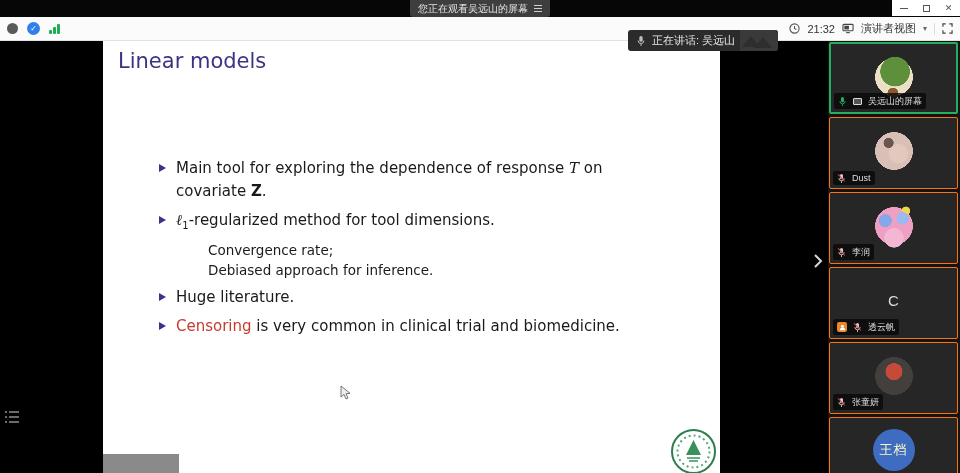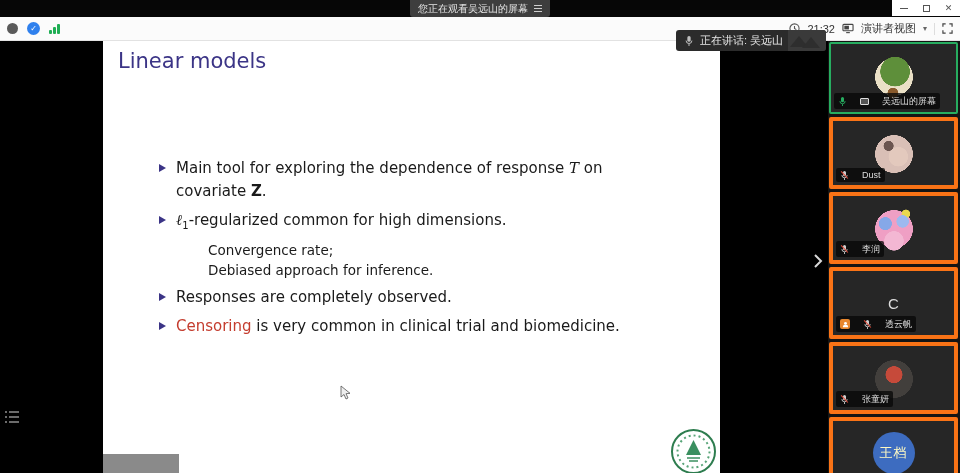--- a/index.html
+++ b/index.html
@@ -30,21 +30,21 @@
   .ic-signal { display:flex; align-items:flex-end; gap:1.5px; height:11px; }
   .ic-signal i { display:block; width:2.5px; background:var(--signal-green); border-radius:1px; }
   .ic-signal i:nth-child(1){height:4px} .ic-signal i:nth-child(2){height:7px} .ic-signal i:nth-child(3){height:10px}
   .tb-right { position:absolute; right:7px; top:0; height:100%; display:flex; align-items:center; gap:7px;
     font-size:11px; color:#333; }
   .tb-sep { width:1px; height:12px; background:#ddd; }
   .caret { font-size:8px; color:#666; }
 
   
   .speak-pill { position:absolute; left:628px; top:30px; width:150px; height:21px; background:#2b2b2b;
-    border-radius:3px; display:flex; align-items:center; color:#e6e6e6; font-size:11px; overflow:hidden; z-index:30;margin-left:48px; }
+    border-radius:3px; display:flex; align-items:center; color:#e6e6e6; font-size:11px; overflow:hidden; z-index:30; }
   .speak-pill .txt { white-space:nowrap; }
   .pill-mic { margin:0 6px 0 8px; }
   .pill-art { margin-left:auto; width:38px; height:100%; background:#3a3a3a; position:relative; }
   .pill-art i { position:absolute; bottom:4px; width:0; height:0;
     border-left:9px solid transparent; border-right:9px solid transparent; border-bottom:11px solid #2e2e2e; }
   .pill-art i:nth-child(1){ left:2px; } .pill-art i:nth-child(2){ left:14px; bottom:3px; }
 
   
   .slide { position:absolute; left:103px; top:41px; width:617px; height:432px; background:#fff; }
   .slide-title { position:absolute; left:15px; top:8px; font-family:"DejaVu Sans", sans-serif;
@@ -73,25 +73,25 @@
   .annot-icon { position:absolute; left:5px; top:411px; display:flex; flex-direction:column; gap:3px; }
   .annot-icon span { display:flex; align-items:center; gap:2px; }
   .annot-icon b { width:2px; height:2px; background:#6b6b6b; }
   .annot-icon i { width:10px; height:1.5px; background:#6b6b6b; }
 
   .collapse-chev { position:absolute; left:810px; top:251px; width:16px; height:20px; }
 
   
   .sidebar { position:absolute; left:828px; top:41px; width:132px; height:432px; background:#141414; }
   .tile { position:absolute; left:1px; width:129px; height:72px; background:#262626;
-    border:4px solid #f97316; border-radius:2px; overflow:hidden; }
+    border:1px solid #f97316; border-radius:2px; overflow:hidden; }
   .tile.active { border:2px solid var(--active-green); }
   .avatar { position:absolute; left:50%; top:6px; transform:translateX(-50%); width:54px; height:54px; border-radius:50%; }
   .tile-label { position:absolute; left:3px; bottom:3px; background:rgba(8,8,8,0.78); border-radius:2px;
-    padding:1.5px 4px; display:flex; align-items:center; gap:13px; font-size:9px; color:#ddd; white-space:nowrap; max-width:120px; overflow:hidden; }
+    padding:1.5px 4px; display:flex; align-items:center; gap:6px; font-size:9px; color:#ddd; white-space:nowrap; max-width:120px; overflow:hidden; }
   .center-letter { position:absolute; left:0; top:24px; width:100%; text-align:center; color:#dcdcdc; font-size:15px; }
   .role-badge { width:10px; height:10px; border-radius:2px; background:var(--badge-orange);
     display:inline-flex; align-items:center; justify-content:center; }
   .avatar-initial { position:absolute; left:50%; top:11px; transform:translateX(-50%); width:42px; height:42px;
     border-radius:50%; background:var(--avatar-blue); color:#fef9c3; font-size:13px; letter-spacing:1px;
     display:flex; align-items:center; justify-content:center; }
   .screen-ic { display:inline-block; width:9px; height:7px; border:1px solid #ddd; background:#555; border-radius:1px; }
 </style>
 </head>
 <body>
@@ -160,35 +160,35 @@
   <div class="slide">
     <div class="slide-title">Linear models</div>
 
     <div class="bullets">
       <div class="b-item">
         <span class="tri"></span>
         <span class="b-text b-wrap"><span>Main tool for exploring the dependence of response </span><span class="mathT">T</span><span> on covariate </span><span class="boldZ">Z</span><span>.</span></span>
       </div>
       <div class="b-item">
         <span class="tri"></span>
-        <span class="b-text"><span class="mathT">ℓ</span><sub class="ell">1</sub><span>-regularized common for high dimensions.</span></span>
+        <span class="b-text"><span class="mathT">ℓ</span><sub class="ell">1</sub><span>-regularized method for tool dimensions.</span></span>
       </div>
       <div class="sub-items">
         <div class="s-item">
           <span class="tri"></span>
           <span class="b-text">Convergence rate;</span>
         </div>
         <div class="s-item">
           <span class="tri"></span>
           <span class="b-text">Debiased approach for inference.</span>
         </div>
       </div>
       <div class="b-item">
         <span class="tri"></span>
-        <span class="b-text">Responses are completely observed.</span>
+        <span class="b-text">Huge literature.</span>
       </div>
       <div class="b-item">
         <span class="tri"></span>
         <span class="b-text"><span class="alert">Censoring</span><span> is very common in clinical trial and biomedicine.</span></span>
       </div>
     </div>
 
     <svg class="seal" viewBox="0 0 47 47">
       <circle cx="23.5" cy="23.5" r="21.5" fill="#fff" stroke="#2e7d4f" stroke-width="2"></circle>
       <circle cx="23.5" cy="23.5" r="16" fill="none" stroke="#57a477" stroke-width="2" stroke-dasharray="2 3"></circle>

